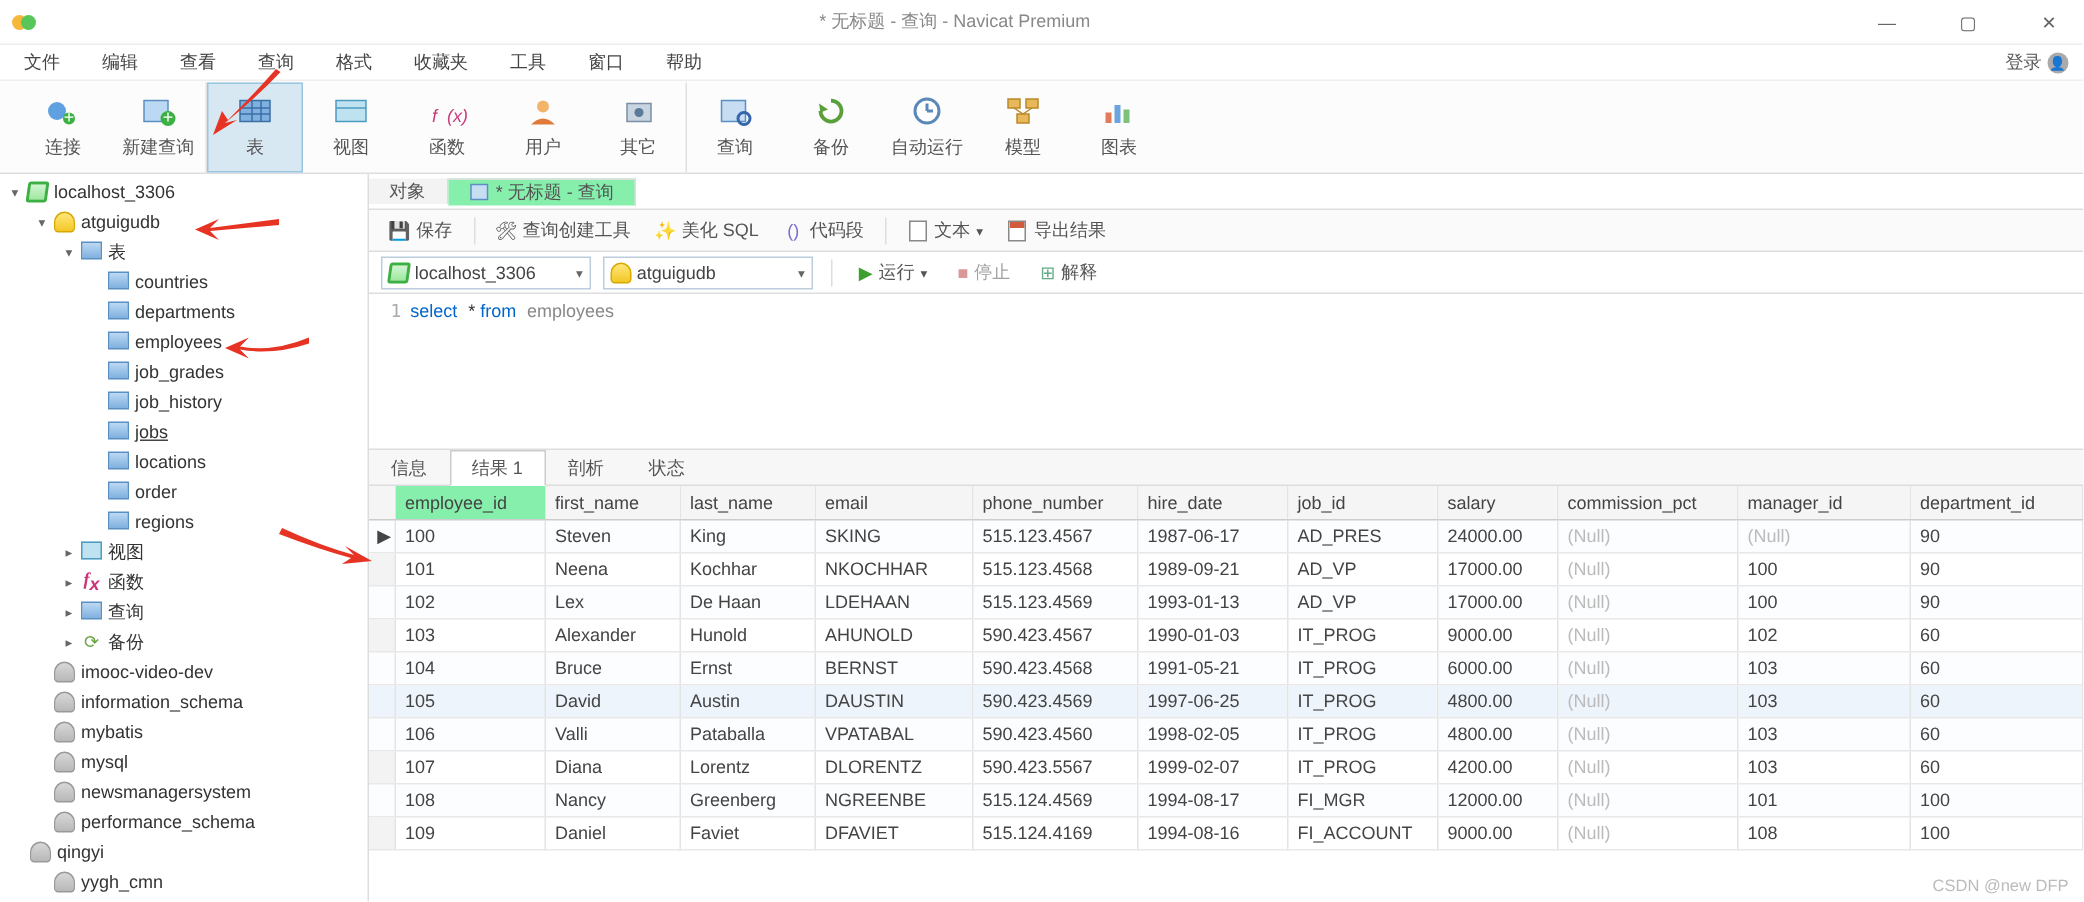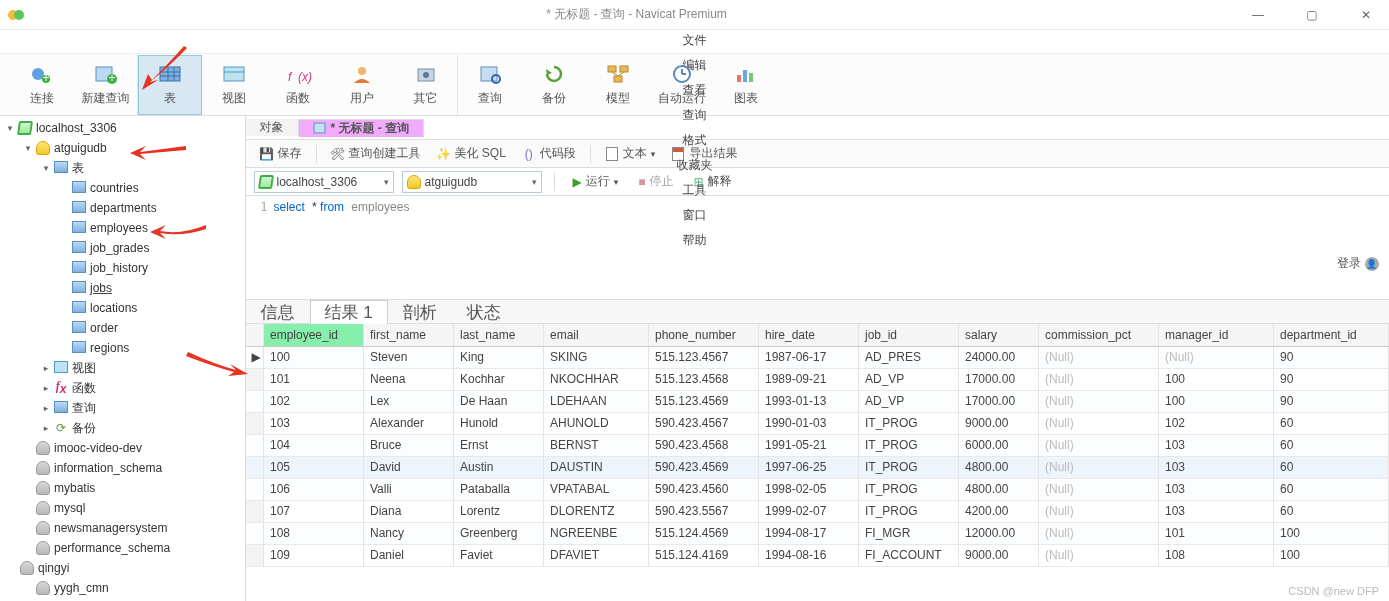--- a/index.html
+++ b/index.html
@@ -6,21 +6,21 @@
 body { background: #fff; color: #444; width: 1389px; height: 601px; overflow: hidden; position: relative; }
 
 
 .titlebar { height: 30px; display: flex; align-items: center; padding: 0 8px; background: #fff; border-bottom: 1px solid #eee; }
 .titlebar .logo { width: 16px; height: 16px; margin-right: 6px; }
 .titlebar .title { color: #888; flex: 1; text-align: center; }
 .winbtns { display: flex; gap: 24px; color: #666; font-size: 14px; }
 .winbtns span { cursor: pointer; display: inline-flex; width: 30px; justify-content: center; }
 
 
-.menubar { height: 24px; display: flex; align-items: center; padding: 0 4px; gap: 4px; border-bottom: 1px solid #eee; position: relative; flex-direction: column; }
+.menubar { height: 24px; display: flex; align-items: center; padding: 0 4px; gap: 4px; border-bottom: 1px solid #eee; position: relative; }
 .menubar .item { padding: 2px 12px; cursor: pointer; color: #444; }
 .menubar .login { margin-left: auto; display: flex; align-items: center; gap: 4px; padding: 0 6px; color: #555; }
 .login-icon { width: 14px; height: 14px; border-radius: 50%; background: #aaa; display: inline-flex; align-items: center; justify-content: center; color: #fff; font-size: 9px; }
 
 
 .toolbar { height: 62px; display: flex; align-items: center; border-bottom: 1px solid #ddd; background: #fcfcfc; padding: 0 10px; gap: 0; }
 .tool { width: 64px; height: 60px; display: flex; flex-direction: column; align-items: center; justify-content: center; gap: 4px; cursor: pointer; font-size: 12px; color: #555; position: relative; }
 .tool.sep { border-right: 1px solid #e0e0e0; }
 .tool.active { background: #d8e8f3; border: 1px solid #9ac6e0; }
 .tool-icon { width: 28px; height: 24px; display: flex; align-items: center; justify-content: center; }
@@ -29,41 +29,41 @@
 .body { display: flex; height: calc(601px - 30px - 24px - 62px); }
 .sidebar { width: 252px; border-right: 1px solid #ddd; overflow: hidden; padding-top: 2px; }
 .tree-node { display: flex; align-items: center; height: 20px; cursor: pointer; white-space: nowrap; }
 .tw { width: 12px; display: inline-flex; justify-content: center; color: #666; font-size: 9px; }
 .tree-icon { width: 16px; height: 16px; margin: 0 3px 0 1px; display: inline-flex; align-items: center; justify-content: center; }
 .node-label { color: #333; }
 
 .main { flex: 1; display: flex; flex-direction: column; }
 .content-tabs { height: 24px; border-bottom: 1px solid #ddd; display: flex; align-items: center; }
 .ctab { padding: 0 14px; display: flex; align-items: center; gap: 4px; border-right: 1px solid #ddd; cursor: pointer; color: #555; }
-.ctab.active { background: #f0abfc; border-bottom: 1px solid #fff; margin-bottom: -1px; border-top: 1px solid #ddd; font-weight: bold; }
+.ctab.active { background: #86efac; border-bottom: 1px solid #fff; margin-bottom: -1px; border-top: 1px solid #ddd; }
 .ctab:not(.active) { background: #f3f3f3; }
 
 .query-bar { height: 28px; border-bottom: 1px solid #ddd; display: flex; align-items: center; padding: 0 8px; gap: 4px; background: #fafafa; }
 .qbtn { display: flex; align-items: center; gap: 4px; padding: 2px 6px; cursor: pointer; color: #555; }
 .qbtn .ico { width: 14px; height: 14px; display: inline-flex; align-items: center; justify-content: center; }
 .vdiv { width: 1px; height: 18px; background: #ddd; margin: 0 4px; }
 
 .conn-bar { height: 28px; border-bottom: 1px solid #ddd; display: flex; align-items: center; padding: 0 8px; gap: 8px; background: #fff; }
 .dropdown { height: 22px; border: 1px solid #bcd; background: #fff; display: flex; align-items: center; padding: 0 4px; gap: 4px; min-width: 140px; cursor: pointer; }
 .dropdown .dd-arrow { margin-left: auto; font-size: 9px; color: #666; }
 
 .editor { flex: 0 0 104px; display: flex; background: #fff; border-bottom: 1px solid #ddd; padding: 4px 0; }
 .gutter { width: 28px; text-align: right; color: #aaa; padding-right: 6px; font-family: Consolas, monospace; }
 .code { font-family: Consolas, monospace; color: #333; }
 .kw-sel { color: #0066cc; }
 .kw-from { color: #0066cc; }
 .ident { color: #888; }
 
 .res-tabs { height: 24px; border-bottom: 1px solid #ddd; display: flex; align-items: stretch; background: #f7f7f7; }
-.rtab { padding: 0 14px; display: flex; align-items: center; border: 1px solid transparent; border-bottom: none; cursor: pointer; color: #555; font-size: 17px; }
+.rtab { padding: 0 14px; display: flex; align-items: center; border: 1px solid transparent; border-bottom: none; cursor: pointer; color: #555; font-size: 12px; }
 .rtab.active { background: #fff; border-color: #ccc; border-bottom: 1px solid #fff; margin-bottom: -1px; }
 
 .grid { flex: 1; overflow: auto; position: relative; }
 table.data { border-collapse: collapse; width: 100%; table-layout: fixed; }
 table.data th, table.data td { border-right: 1px solid #e4e4e4; border-bottom: 1px solid #e8e8e8; padding: 3px 6px; text-align: left; height: 22px; white-space: nowrap; overflow: hidden; }
 table.data th { background: #f5f5f5; font-weight: normal; color: #444; position: sticky; top: 0; border-bottom: 1px solid #ccc; }
 table.data th.sorted { background: #86efac; }
 .rowhdr { width: 18px; background: #f3f3f3; text-align: center; padding: 0; }
 .num { text-align: right; }
 .null { color: #bbb; text-align: right; }
@@ -208,38 +208,38 @@
         <svg width="28" height="22">
           <path d="M14 4 A7 7 0 1 1 7 11" fill="none" stroke="#5aa03a" stroke-width="2.5"></path>
           <path d="M6 6 L7 12 L12 10 Z" fill="#5aa03a"></path>
         </svg>
       </div>
       <span>备份</span>
     </div>
     <div class="tool">
       <div class="tool-icon">
         <svg width="28" height="22">
+          <circle cx="14" cy="11" r="8" fill="#fff" stroke="#5a88b8" stroke-width="2"></circle>
+          <line x1="14" y1="11" x2="14" y2="6" stroke="#5a88b8" stroke-width="2"></line>
+          <line x1="14" y1="11" x2="18" y2="11" stroke="#5a88b8" stroke-width="2"></line>
+        </svg>
+      </div>
+      <span>自动运行</span>
+    </div>
+    <div class="tool">
+      <div class="tool-icon">
+        <svg width="28" height="22">
           <rect x="4" y="3" width="8" height="6" fill="#e8b85a" stroke="#b8882a"></rect>
           <rect x="16" y="3" width="8" height="6" fill="#e8b85a" stroke="#b8882a"></rect>
           <rect x="10" y="13" width="8" height="6" fill="#e8b85a" stroke="#b8882a"></rect>
           <line x1="8" y1="9" x2="14" y2="13" stroke="#b8882a"></line>
           <line x1="20" y1="9" x2="14" y2="13" stroke="#b8882a"></line>
         </svg>
       </div>
       <span>模型</span>
-    </div>
-    <div class="tool">
-      <div class="tool-icon">
-        <svg width="28" height="22">
-          <circle cx="14" cy="11" r="8" fill="#fff" stroke="#5a88b8" stroke-width="2"></circle>
-          <line x1="14" y1="11" x2="14" y2="6" stroke="#5a88b8" stroke-width="2"></line>
-          <line x1="14" y1="11" x2="18" y2="11" stroke="#5a88b8" stroke-width="2"></line>
-        </svg>
-      </div>
-      <span>自动运行</span>
     </div>
     <div class="tool">
       <div class="tool-icon">
         <svg width="28" height="22">
           <rect x="5" y="12" width="4" height="7" fill="#e37a5a"></rect>
           <rect x="11" y="7" width="4" height="12" fill="#6aa5e0"></rect>
           <rect x="17" y="10" width="4" height="9" fill="#7cc27a"></rect>
         </svg>
       </div>
       <span>图表</span>

